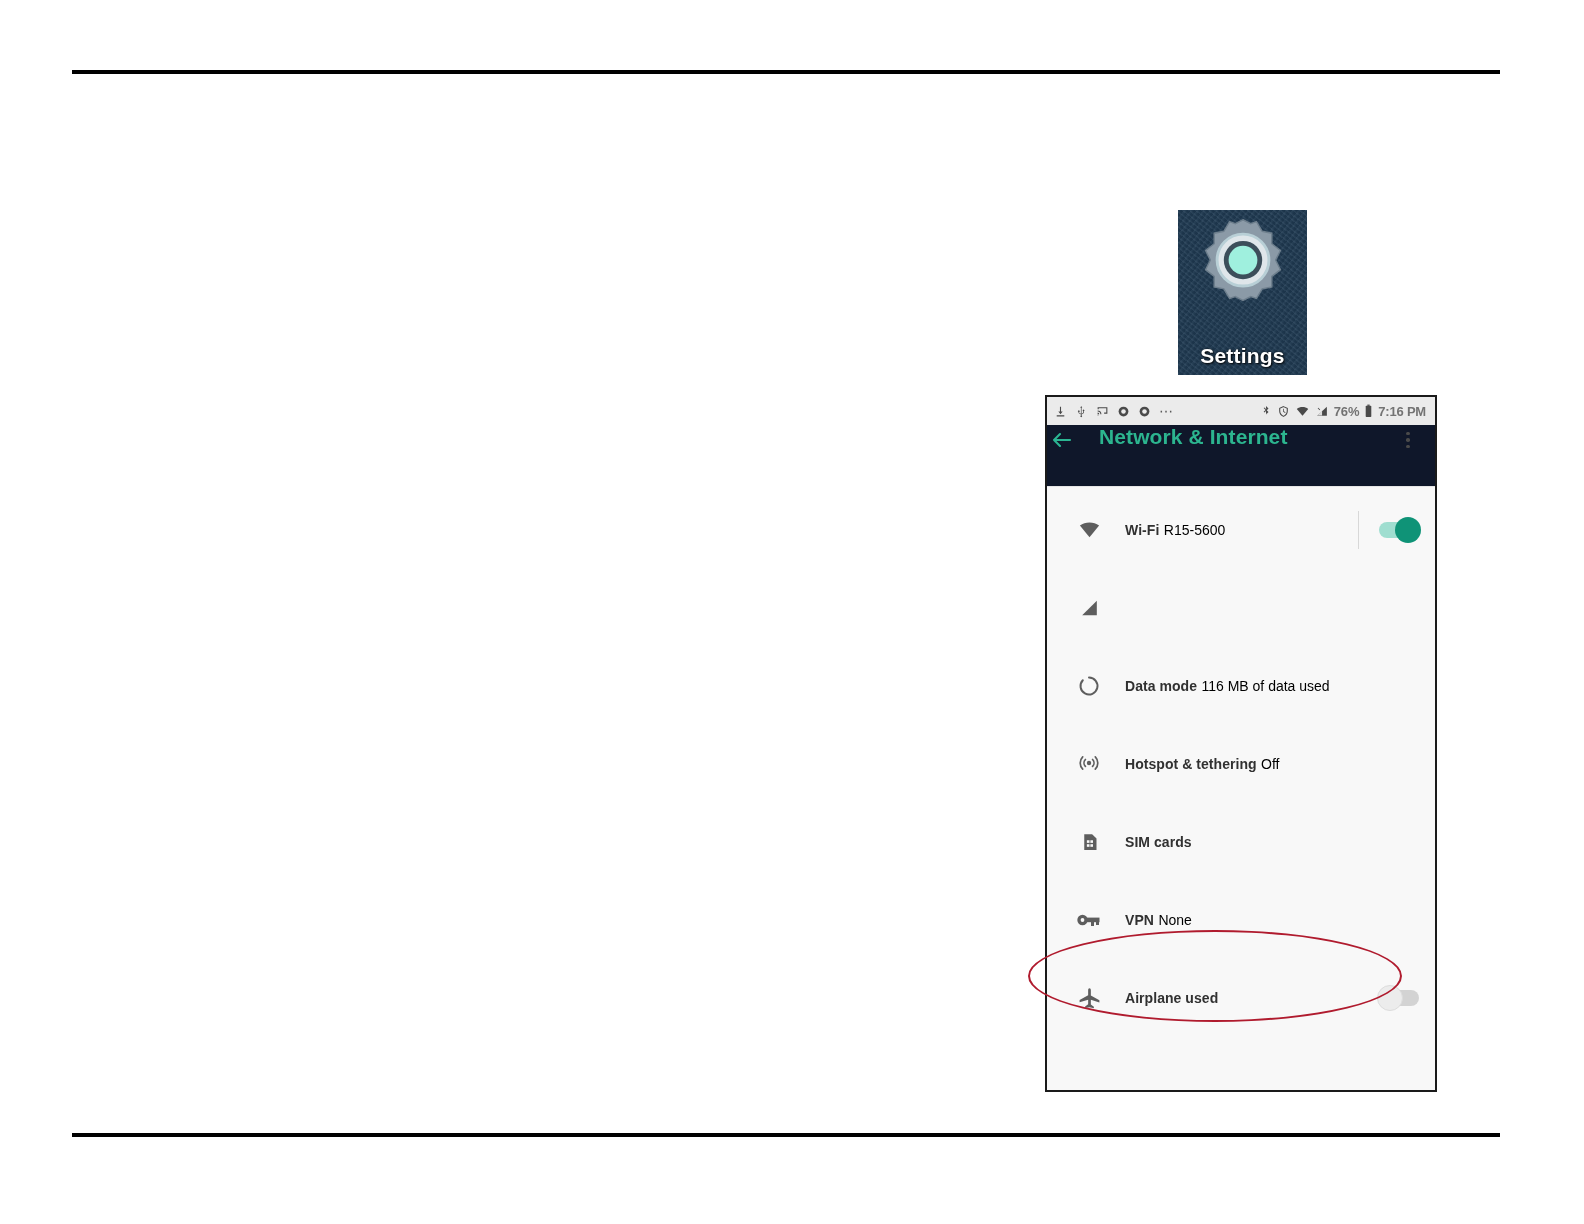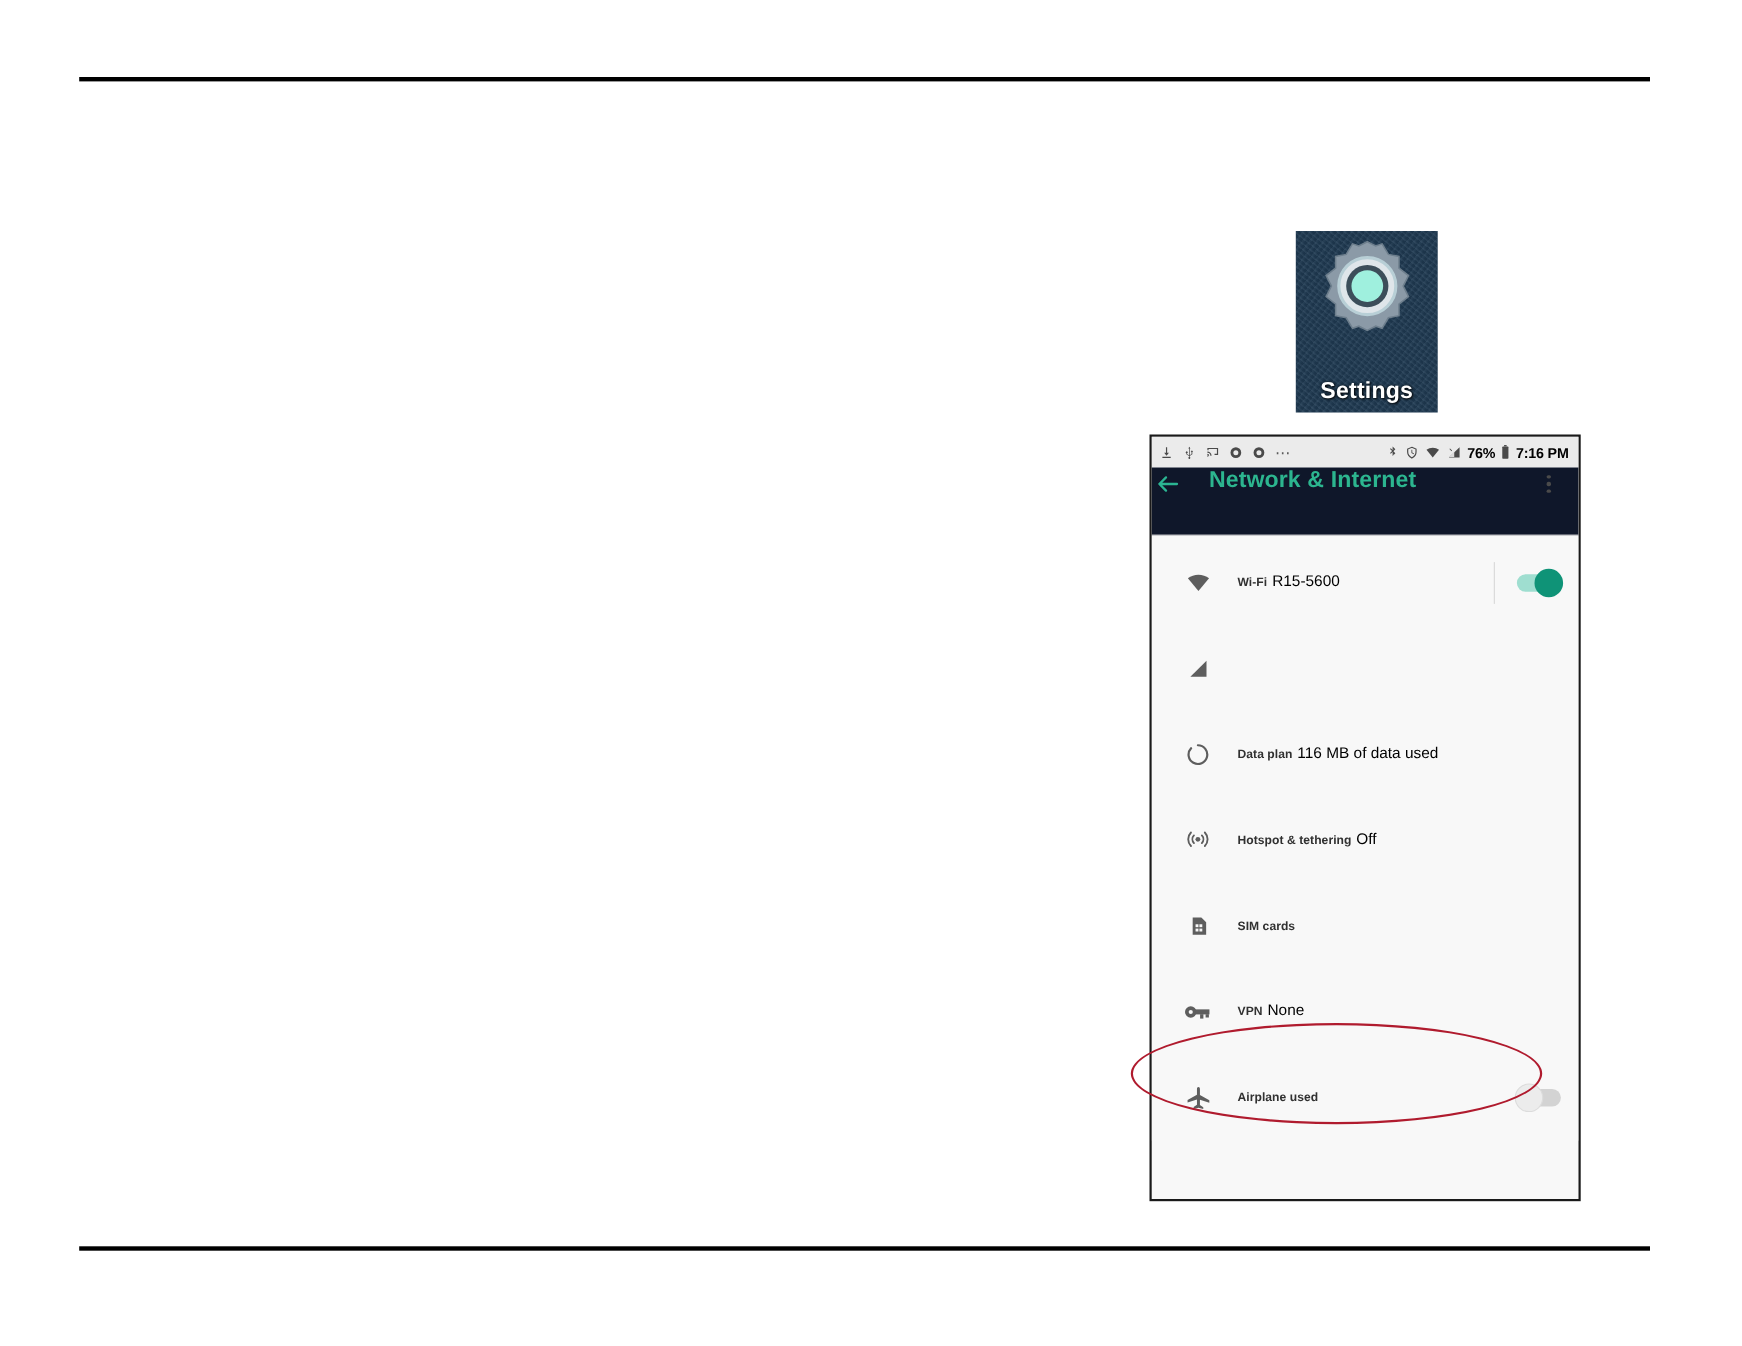--- a/index.html
+++ b/index.html
@@ -105,21 +105,21 @@
     gap: 5px;
   }
   .sb-ico {
     display: inline-flex;
     align-items: center;
     justify-content: center;
     color: #4a4a4a;
   }
   .sb-text {
     font-size: 13px;
-    color: #000000;
+    color: #737373;
     font-weight: bold;
     letter-spacing: -0.2px;
     white-space: nowrap;
   }
   .sb-dots {
     font-size: 14px;
     color: #5a5a5a;
     letter-spacing: 1px;
     line-height: 8px;
   }
@@ -187,21 +187,21 @@
     align-items: center;
     justify-content: center;
     color: #5e5e5e;
   }
   .srow .texts {
     flex: 1;
     padding-left: 14px;
     min-width: 0;
   }
   .srow .t1 {
-    font-size: 11px;
+    font-size: 14px;
     color: #313131;
     font-weight: bold;
     line-height: 21px;
     letter-spacing: 0.05px;
   }
   .srow .t2 {
     font-size: 14px;
     color: #000000;
     line-height: 19px;
     margin-top: 17px;
@@ -382,21 +382,21 @@
       <span class="trailing"></span>
     </div>
 
     <div class="srow">
       <span class="ico">
         <svg width="24" height="24" viewBox="0 0 24 24">
             <path fill="none" stroke="currentColor" stroke-width="2" stroke-linecap="round" d="M12 3.5a8.5 8.5 0 11-6.2 2.7"></path>
           </svg>
       </span>
       <span class="texts">
-        <span class="t1">Data plan</span>
+        <span class="t1">Data mode</span>
         <span class="t2">116 MB of data used</span>
       </span>
       <span class="trailing"></span>
     </div>
 
     <div class="srow">
       <span class="ico">
         <svg width="24" height="24" viewBox="0 0 24 24">
           <circle cx="12" cy="11" r="2.2" fill="currentColor"></circle>
           <path fill="none" stroke="currentColor" stroke-width="1.7" stroke-linecap="round" d="M8.4 14.4a5 5 0 010-6.9M15.6 7.5a5 5 0 010 6.9M5.7 17.1a8.8 8.8 0 010-12.3M18.3 4.8a8.8 8.8 0 010 12.3"></path>

